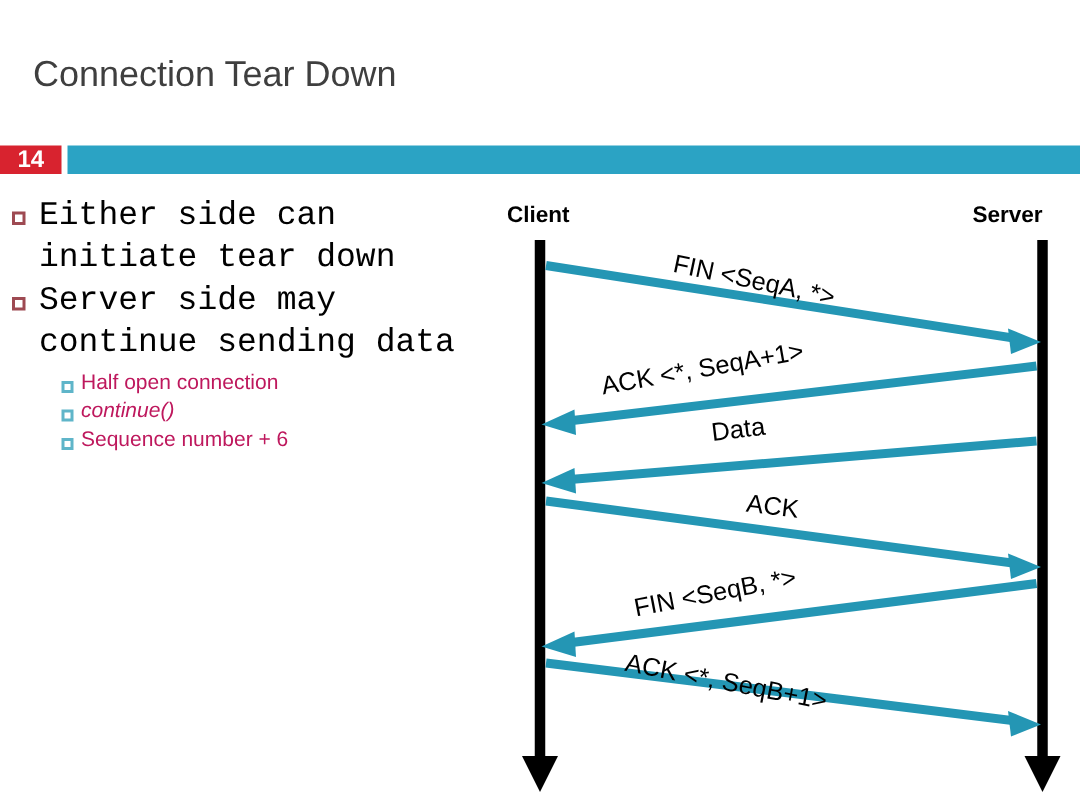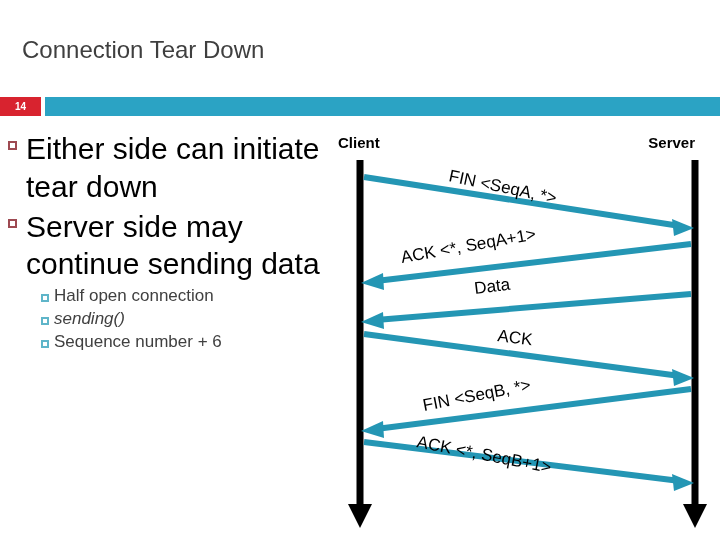--- a/index.html
+++ b/index.html
@@ -38,21 +38,21 @@
     background: #2ba3c4;
   }
   #page-number-badge {
     position: absolute;
     left: 0px;
     top: 97px;
     width: 41px;
     height: 19px;
     background: #d8232f;
     color: #ffffff;
-    font-size: 10px;
+    font-size: 16px;
     font-weight: 700;
     display: flex;
     align-items: center;
     justify-content: center;
     line-height: 1;
   }
 
   
   #bullet-list {
     position: absolute;
@@ -70,41 +70,42 @@
   .bullet-l1 .marker {
     width: 9px;
     height: 9px;
     border: 2px solid #9e4a52;
     box-sizing: border-box;
     margin-top: 11px;
     margin-right: 9px;
     flex: 0 0 auto;
   }
   .bullet-l1 .btext {
-    font-size: 30px;
+    font-size: 22px;
     line-height: 1.26;
     color: #000000;
+    font-family: Liberation Mono, monospace;
   }
   .bullet-l2 {
     margin-left: 33px;
     margin-bottom: 1px;
   }
   .bullet-l2 .marker {
     width: 8px;
     height: 8px;
     border: 2px solid #5fb5c9;
     box-sizing: border-box;
     margin-top: 9px;
     margin-right: 5px;
     flex: 0 0 auto;
   }
   .bullet-l2 .btext {
-    font-size: 17px;
+    font-size: 14px;
     line-height: 1.3;
-    color: #404040;
+    color: #be185d;
   }
   .italic { font-style: italic; }
 
   
   #sequence-diagram {
     position: absolute;
     left: 320px;
     top: 126px;
     width: 400px;
     height: 414px;
@@ -146,21 +147,21 @@
     <span class="btext">Server side may continue sending data</span>
   </div>
 
   <div class="bullet-row bullet-l2">
     <span class="marker"></span>
     <span class="btext">Half open connection</span>
   </div>
 
   <div class="bullet-row bullet-l2">
     <span class="marker"></span>
-    <span class="btext italic">sending()</span>
+    <span class="btext italic">continue()</span>
   </div>
 
 
   <div class="bullet-row bullet-l2">
     <span class="marker"></span>
     <span class="btext">Sequence number + 6</span>
   </div>
 
 </div>
 

